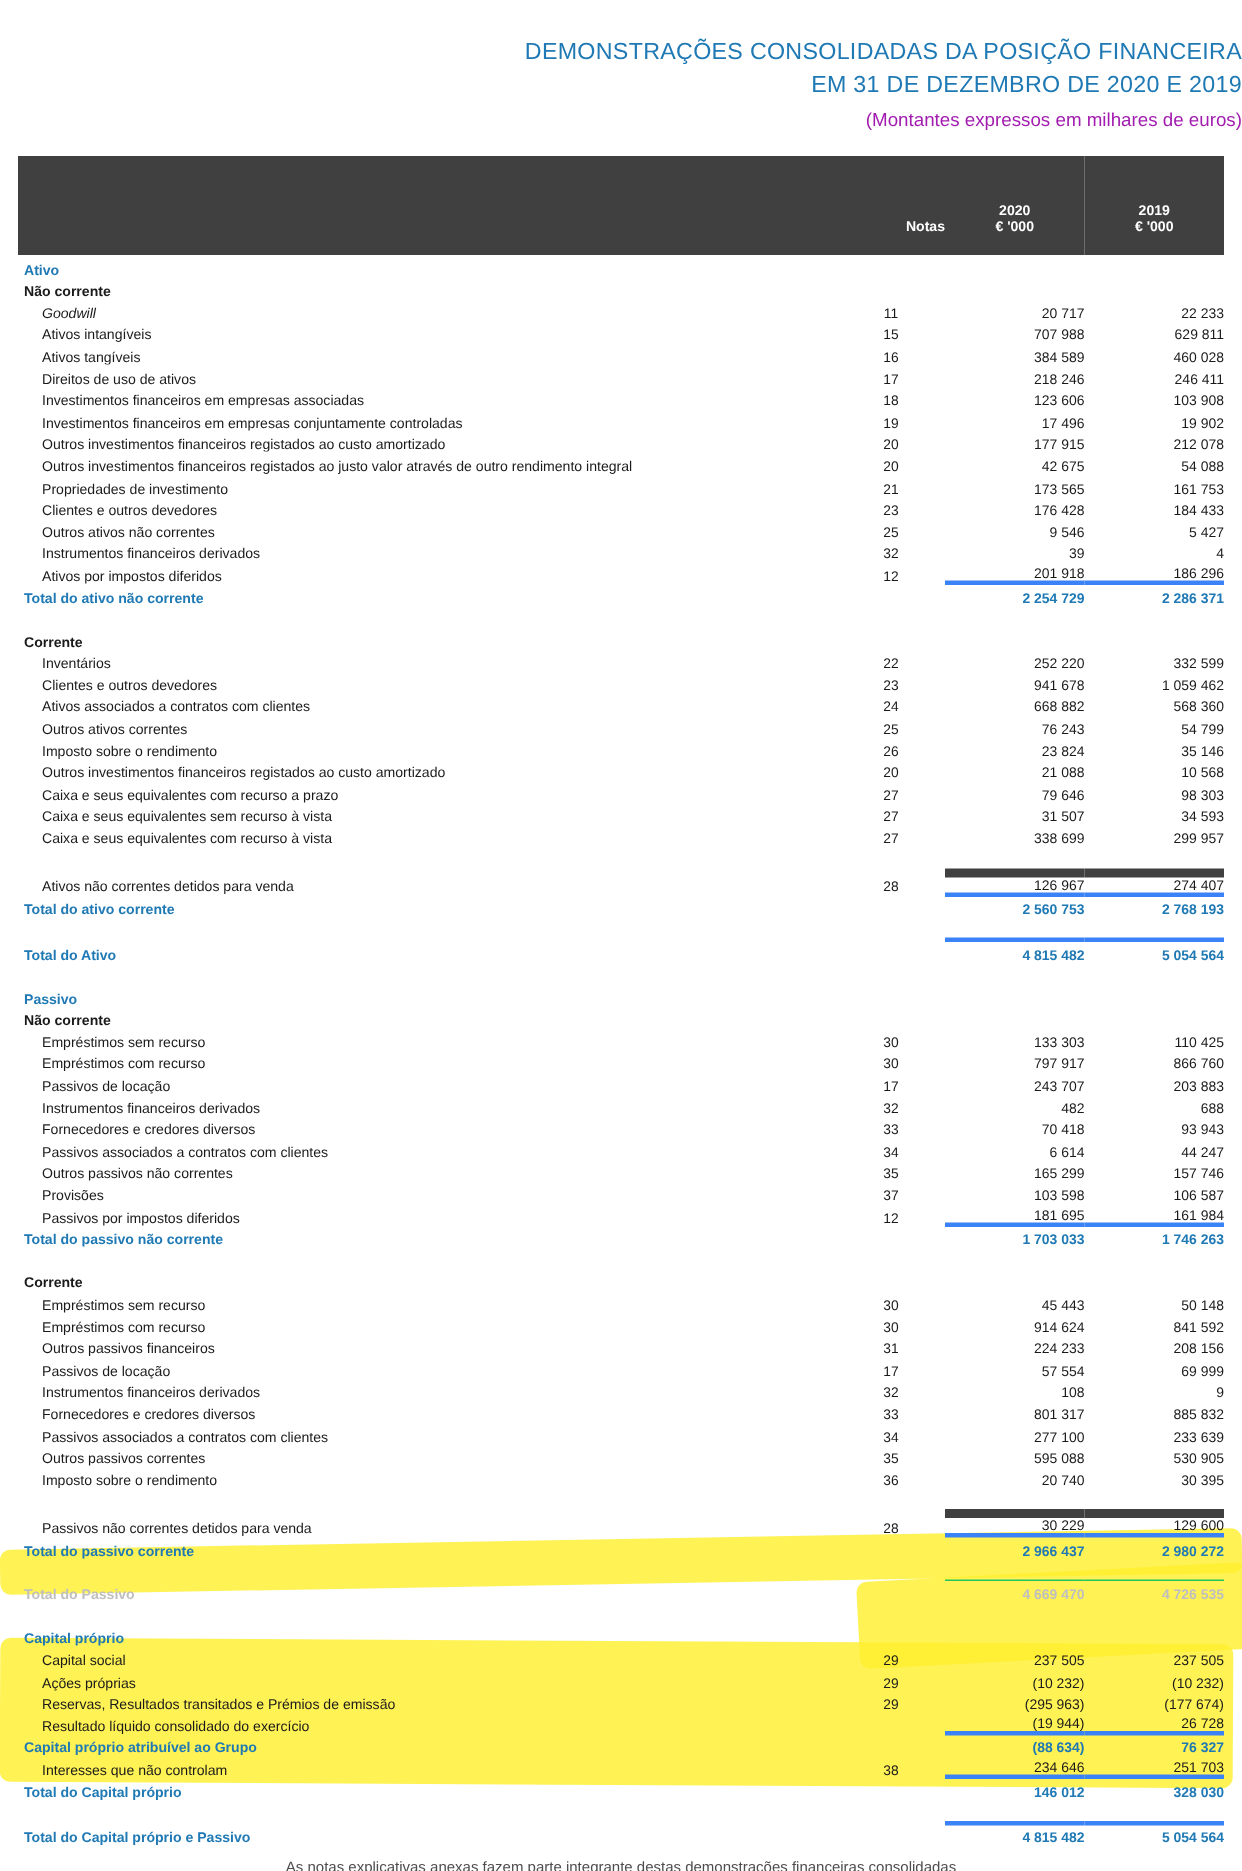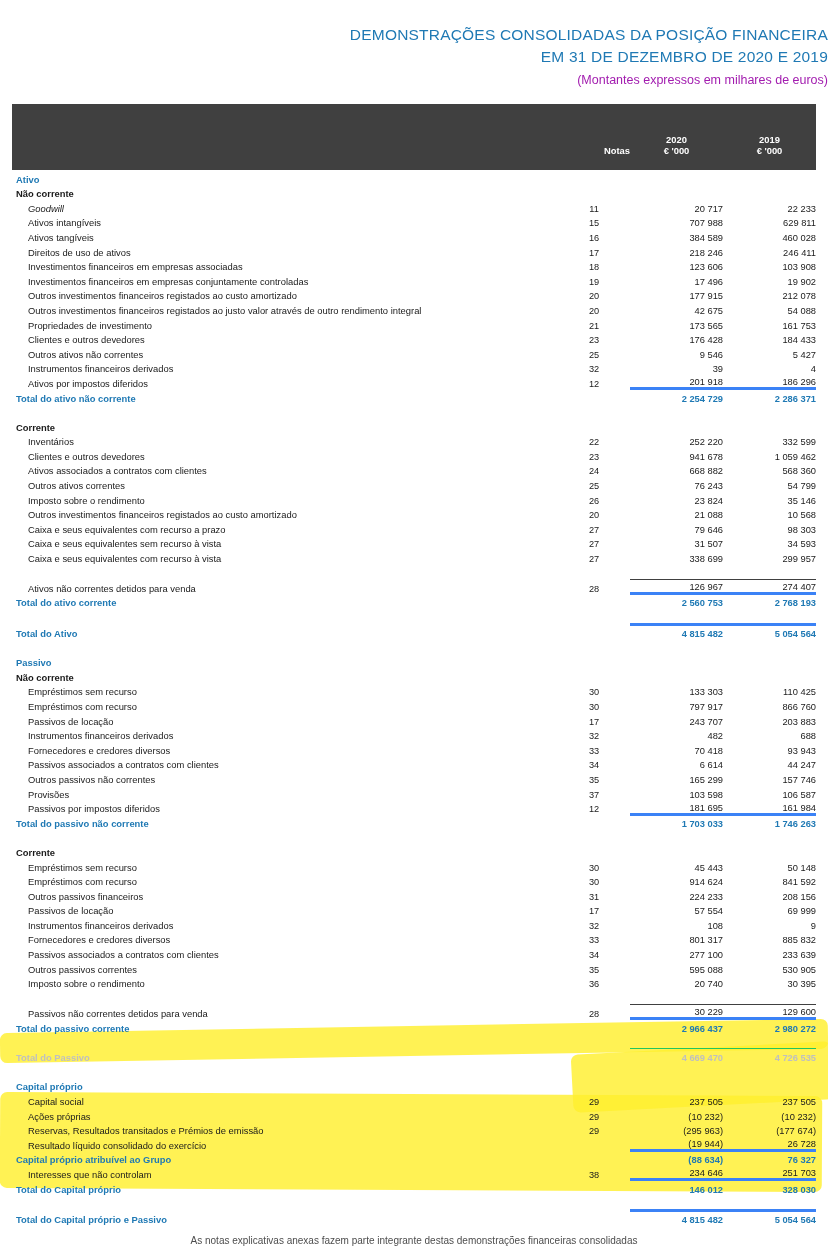--- a/index.html
+++ b/index.html
@@ -93,21 +93,21 @@
   
   .r-section td.label { font-weight: bold; color: #1f79b4; padding-left: 4px; margin-top: 33px; }
   .r-subsection td.label { font-weight: bold; color: #1a1a1a; padding-left: 4px; }
   .r-item td.label { padding-left: 16px; }
   .r-item-italic td.label { padding-left: 16px; font-style: italic; }
   .r-total td { color: #1f79b4; font-weight: bold; }
   .r-total td.label { padding-left: 4px; }
   .r-total td.num { border-top: 3px solid #3b82f6; }
   .r-spacer td { height: 9px; }
   .r-blank td { height: 14.6px; }
-  .topline td.num { border-top: 1px solid #404040; }
+  .topline td.num { border-top: 6px solid #404040; }
 
   .r-faded td { color: #bfbfbf; }
   .r-faded td.label { color: #bfbfbf; font-weight: bold; }
   .r-faded td.num { border-top: 1px solid #22c55e; }
 
   
   .hl {
     position: absolute;
     background: #ffef2e;
     opacity: 0.82;

